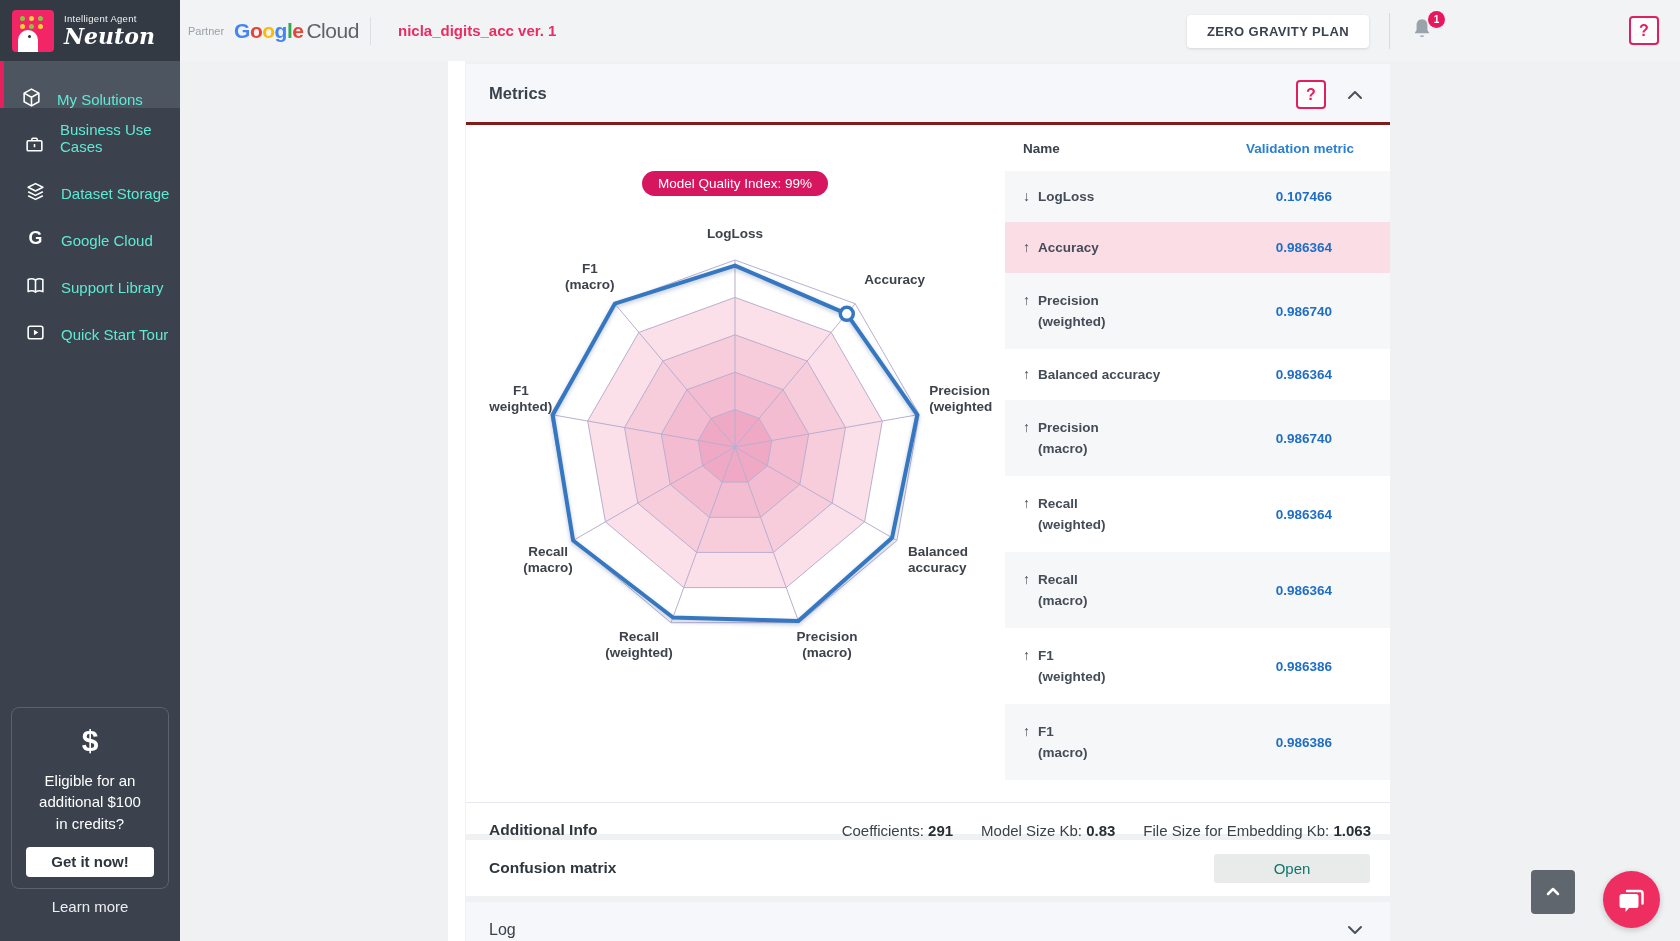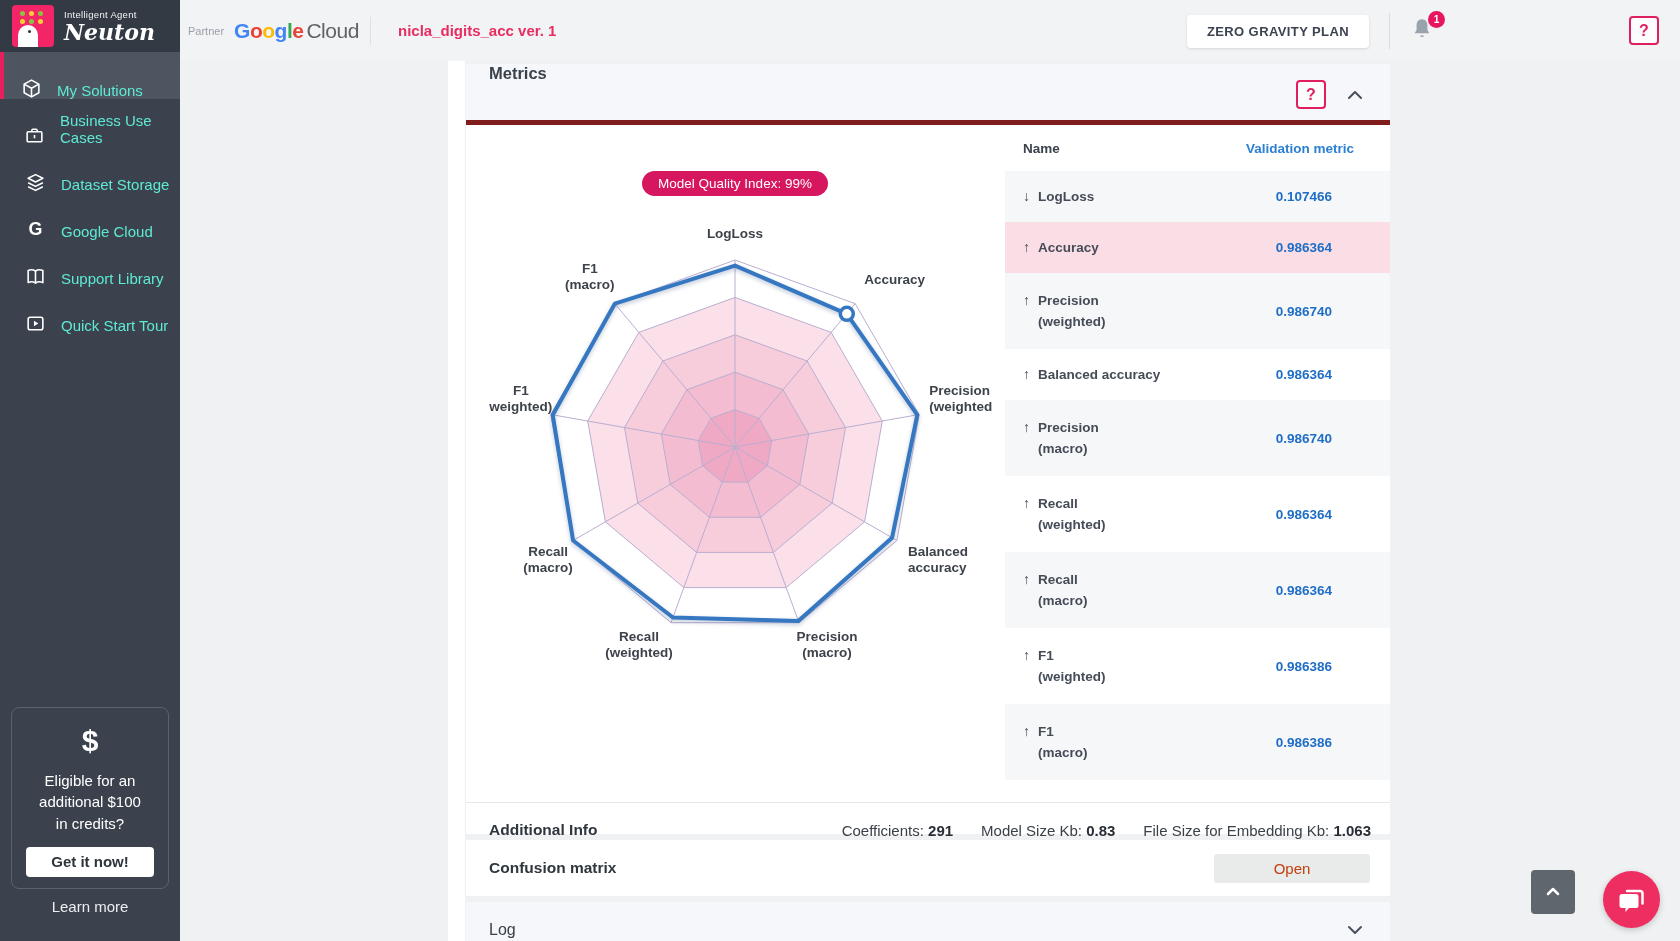--- a/index.html
+++ b/index.html
@@ -17,42 +17,42 @@
   .project-title { position:absolute; left:218px; top:22px; font-size:15px; font-weight:600; color:#e82d63; }
   .plan-button { position:absolute; right:311px; top:15px; height:33px; padding:0 20px; background:#fff; border:none; border-radius:4px; box-shadow:0 1px 3px rgba(0,0,0,.12); font-family:inherit; font-size:13px; font-weight:bold; letter-spacing:.4px; color:#3c4350; display:flex; align-items:center; }
   .tb-divider2 { position:absolute; right:290px; top:13px; width:1px; height:36px; background:#d8dbdf; }
   .bell-wrap { position:absolute; right:237px; top:14px; width:34px; height:36px; cursor:pointer; }
   .bell-badge { position:absolute; right:-2px; top:-3px; min-width:17px; height:17px; border-radius:9px; background:#e8175d; color:#fff; font-size:10px; font-weight:bold; display:flex; align-items:center; justify-content:center; }
   .help-btn { position:absolute; width:30px; height:29px; background:#fcfcfd; border:2px solid #e0205e; border-radius:4px; color:#e0205e; font-weight:bold; font-size:16px; display:flex; align-items:center; justify-content:center; cursor:pointer; }
   .help-topbar { right:21px; top:16px; }
 
   
   .sidebar { position:absolute; left:0; top:0; width:180px; height:941px; background:#3b424d; }
-  .brand { height:52px; background:#333a44; display:flex; align-items:center; padding-left:12px; gap:10px; cursor:pointer; }
+  .brand { height:61px; background:#333a44; display:flex; align-items:center; padding-left:12px; gap:10px; cursor:pointer; }
   .brand-logo { width:42px; height:42px; background:#f22566; border-radius:4px; position:relative; overflow:hidden; }
   .brand-dot { position:absolute; width:5px; height:5px; border-radius:50%; }
   .bird { position:absolute; left:6px; bottom:-4px; width:20px; height:26px; background:#fff; border-radius:10px 10px 4px 4px; }
   .bird-eye { position:absolute; left:16px; bottom:14px; width:3px; height:3px; border-radius:50%; background:#333; }
   .brand-text { display:flex; flex-direction:column; }
   .brand-top { font-size:9.5px; color:#f2f3f4; letter-spacing:.3px; }
   .brand-name { font-family:"DejaVu Serif", serif; font-style:italic; font-weight:bold; font-size:22px; color:#fff; line-height:24px; }
   .nav-item { height:47px; display:flex; align-items:flex-end; padding-left:20px; gap:15px; color:#5eead4; font-size:15px; cursor:pointer; border-left:4px solid transparent; }
   .nav-item.active { background:#4d5560; border-left:4px solid #e6205f; padding-left:16px; }
   .nav-icon { width:22px; height:22px; display:flex; align-items:center; justify-content:center; }
   .promo-box { position:absolute; left:11px; top:707px; width:158px; height:182px; border:1px solid #5b626c; border-radius:8px; text-align:center; color:#fff; }
   .promo-dollar { font-size:30px; font-weight:bold; margin-top:16px; }
   .promo-text { font-size:15px; line-height:1.42; margin-top:12px; }
   .promo-btn { margin:13px auto 0; width:128px; height:30px; background:#fff; border:none; border-radius:4px; font-family:inherit; font-size:15px; font-weight:bold; color:#2e343c; cursor:pointer; }
   .learn-more { position:absolute; left:0; top:898px; width:180px; text-align:center; font-size:15px; color:#eceef0; cursor:pointer; }
 
   
   .scroll-track { position:absolute; left:448px; top:61px; width:17px; height:880px; background:#ffffff; }
   .card { position:absolute; left:466px; width:924px; background:#fff; }
   .metrics-card { top:64px; height:770px; }
-  .metrics-header { height:61px; background:#f5f7fa; border-bottom:5px solid #7f1d1d; position:relative; display:flex; align-items:flex-start; }
+  .metrics-header { height:61px; background:#f5f7fa; border-bottom:3px solid #7f1d1d; position:relative; display:flex; align-items:center; }
   .metrics-title { margin-left:23px; font-size:16.5px; font-weight:600; color:#3a424c; }
   .help-metrics { right:64px; top:16px; }
   .collapse-chevron { position:absolute; right:24px; top:20px; width:22px; height:22px; cursor:pointer; }
   .metrics-body { position:absolute; left:0; top:61px; width:924px; height:654px; display:flex; }
   .radar-area { position:relative; width:539px; height:654px; }
   .quality-badge { position:absolute; left:176px; top:46px; width:186px; height:25px; background:#d6165e; border-radius:13px; color:#fff; font-size:13.5px; font-weight:normal; display:flex; align-items:center; justify-content:center; }
   .radar-svg { position:absolute; left:0; top:0; }
   .axis-label { font-size:13.5px; font-weight:bold; fill:#3e434b; font-family:"Liberation Sans", sans-serif; }
   .data-poly { filter:drop-shadow(0 2px 2px rgba(70,95,140,.35)); }
 
@@ -71,21 +71,21 @@
   .mline { font-size:13.5px; font-weight:600; color:#454c57; line-height:21px; }
   .mval { margin-left:auto; font-size:13.5px; font-weight:bold; color:#1e6ec6; }
 
   .additional-info { position:absolute; left:0; top:738px; width:924px; height:55px; border-top:1px solid #e5e9ed; display:flex; align-items:center; padding:0 19px 0 23px; }
   .ai-title { font-size:15.5px; font-weight:bold; color:#2f363e; }
   .ai-values { margin-left:auto; display:flex; gap:28px; font-size:15px; color:#3a4149; }
   .ai-item b { color:#272e36; }
 
   .confusion-card { top:840px; height:56px; display:flex; align-items:center; padding:0 20px 0 23px; }
   .cm-title { font-size:15.5px; font-weight:bold; color:#2f363e; }
-  .open-btn { margin-left:auto; width:156px; height:29px; background:#e9eaea; border:none; border-radius:3px; font-family:inherit; font-size:15px; color:#c2410c; cursor:pointer; }
+  .open-btn { margin-left:auto; width:156px; height:29px; background:#e9eaea; border:none; border-radius:3px; font-family:inherit; font-size:15px; color:#0f766e; cursor:pointer; }
 
   .log-card { top:902px; height:56px; background:#f5f7fa; display:flex; align-items:center; padding:0 24px 0 23px; }
   .log-title { font-size:16px; color:#3a414b; }
   .log-chevron { margin-left:auto; width:22px; height:22px; cursor:pointer; }
 
   
   .scrolltop-btn { position:absolute; left:1531px; top:870px; width:44px; height:44px; background:#60666e; border:none; border-radius:4px; cursor:pointer; display:flex; align-items:center; justify-content:center; }
   .chat-btn { position:absolute; left:1603px; top:871px; width:57px; height:57px; background:#ee2d60; border:none; border-radius:50%; cursor:pointer; display:flex; align-items:center; justify-content:center; box-shadow:0 2px 6px rgba(0,0,0,.2); }
 </style>
 </head>

